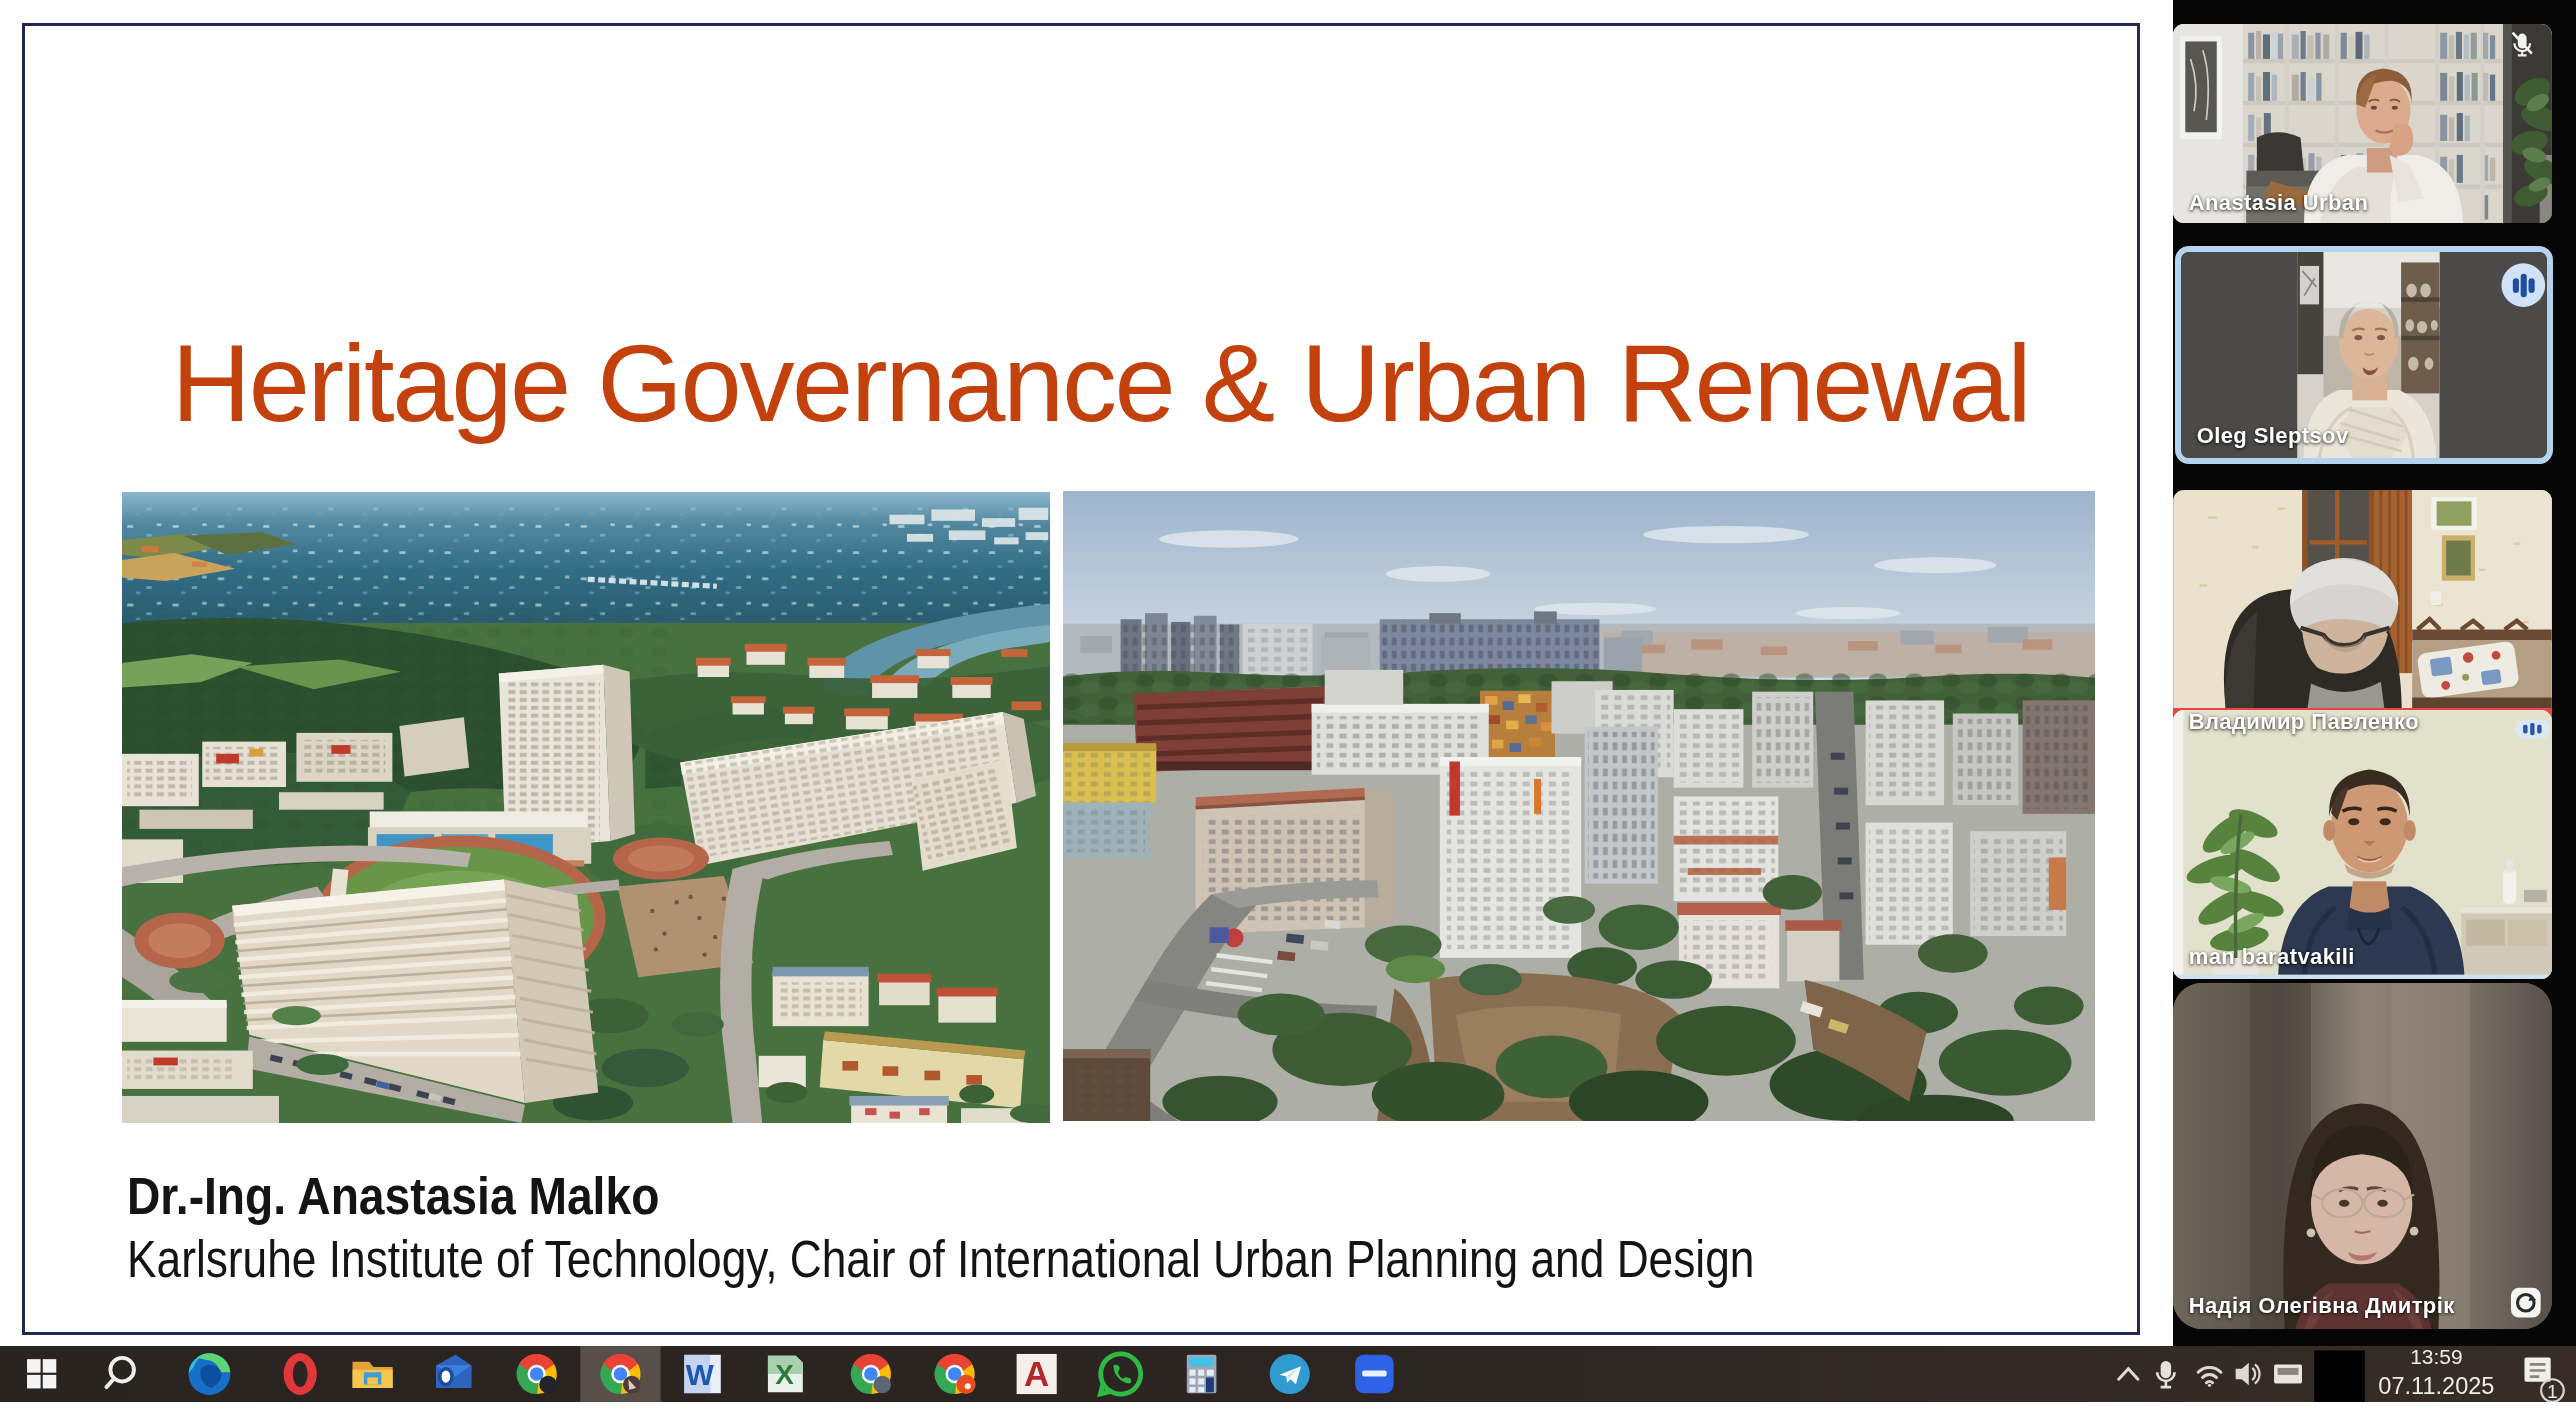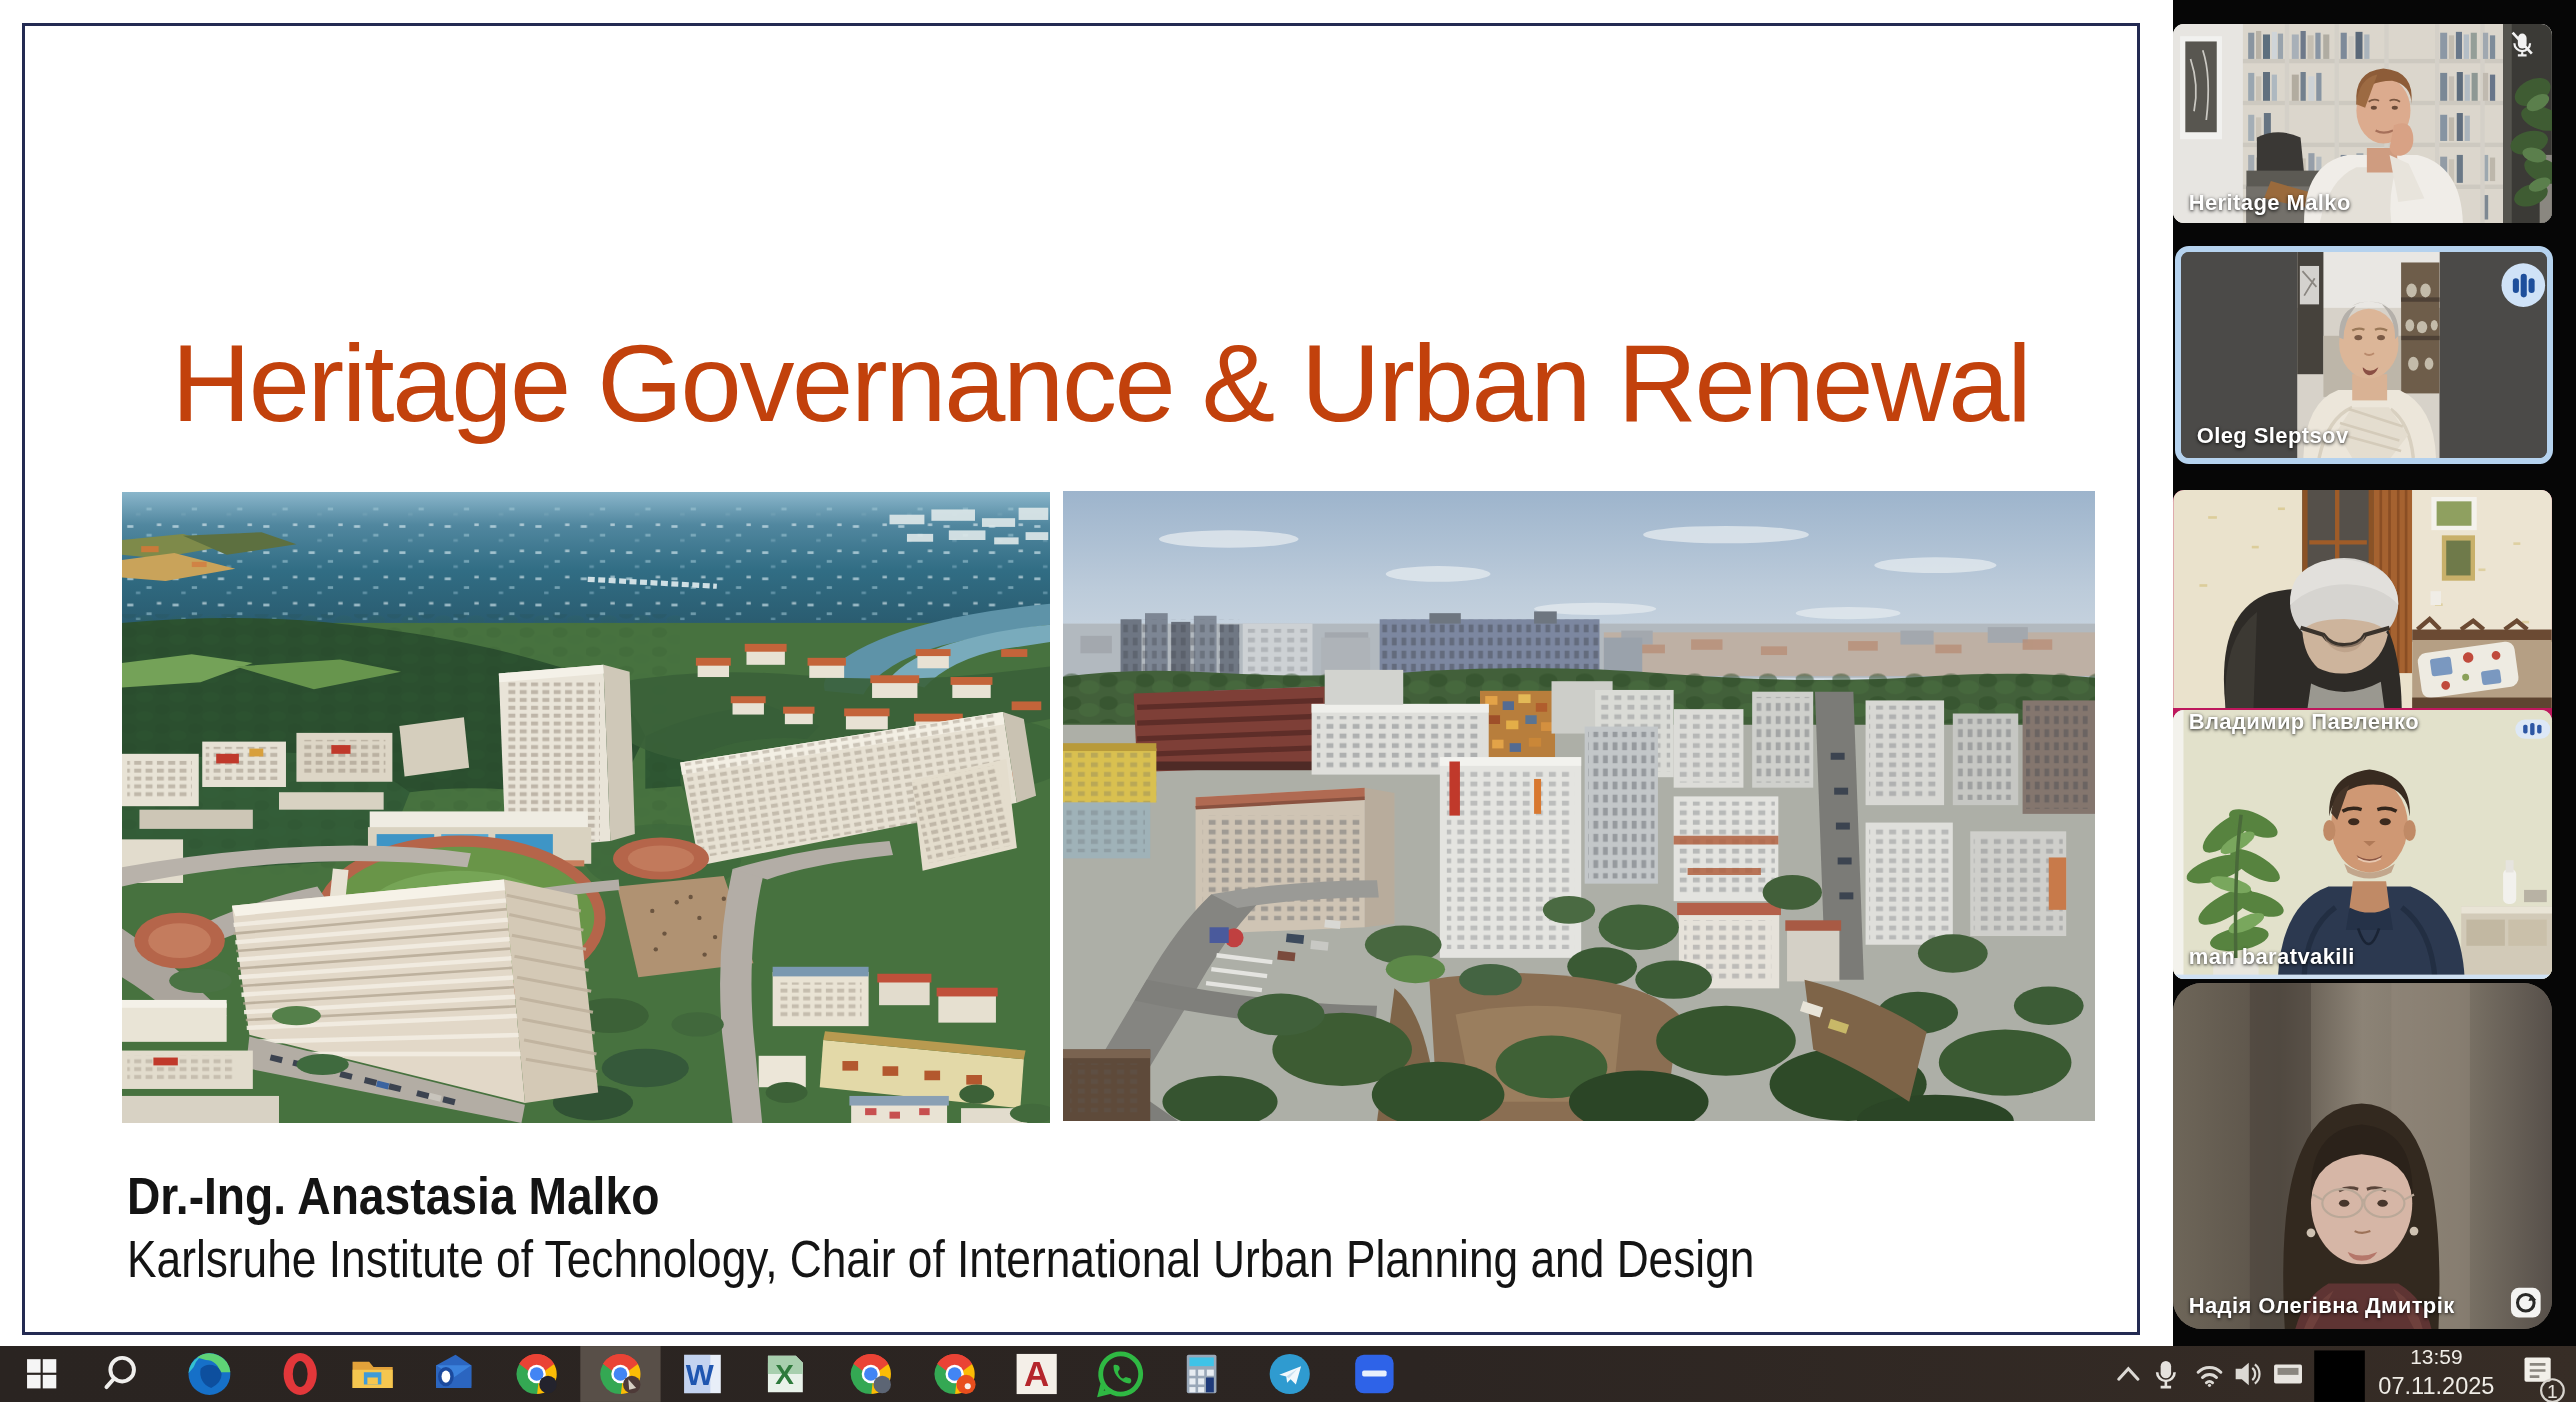--- a/index.html
+++ b/index.html
@@ -605,21 +605,21 @@
     <path d="M232,122 Q241,127 252,122" stroke="#a6705a" stroke-width="2.5" fill="none"></path>
     <path d="M253,116 Q272,108 275,128 Q277,147 261,151 Q250,152 248,142 Z" fill="#d8a285"></path>
     <path d="M248,150 L270,160 L288,200 L258,204 Z" fill="#e8e4dc"></path>
 
     <g transform="translate(400,24)">
       <rect x="-5" y="-13" width="10" height="17" rx="5" fill="#f2f2f2"></rect>
       <path d="M-9,-2 A9,9 0 0 0 9,-2 M0,7 L0,12 M-5,12 L5,12" stroke="#f2f2f2" stroke-width="2.5" fill="none"></path>
       <path d="M-11,-14 L11,10" stroke="#f2f2f2" stroke-width="3"></path>
     </g>
   </svg>
-  <div class="nlab" style="bottom:7px;">Heritage Malko</div>
+  <div class="nlab" style="bottom:7px;">Anastasia Urban</div>
 </div>
 <div class="tile" id="t2" style="left:2175px;top:246px;width:378px;height:218px;background:#4b4a48;border:6.1px solid #b5d2ee;border-radius:14px;">
   <svg width="366" height="206" viewBox="0 0 419 236">
     <rect width="419" height="236" fill="#4b4a48"></rect>
     <rect x="133" y="0" width="163" height="236" fill="#d7d2c9"></rect>
     <rect x="133" y="0" width="163" height="64" fill="#e9e7e3"></rect>
     <rect x="133" y="0" width="30" height="140" fill="#46423c"></rect>
     <rect x="136" y="16" width="22" height="44" fill="#d4d2ce"></rect>
     <path d="M139,22 L155,40 M141,50 L153,30" stroke="#8a8680" stroke-width="2"></path>
     <rect x="252" y="12" width="44" height="150" fill="#6e5d4a"></rect>
@@ -653,21 +653,21 @@
 
     <g transform="translate(392,38)">
       <circle r="25" fill="#cfe2f7"></circle>
       <rect x="-12" y="-8" width="7" height="17" rx="3.5" fill="#1e4f9c"></rect>
       <rect x="-3" y="-13" width="7" height="27" rx="3.5" fill="#1e4f9c"></rect>
       <rect x="6" y="-8" width="7" height="17" rx="3.5" fill="#1e4f9c"></rect>
     </g>
   </svg>
   <div class="nlab" style="bottom:8.7px;">Oleg Sleptsov</div>
 </div>
-<div class="tile" id="t3" style="top:490px;height:254px;background:#be185d;">
+<div class="tile" id="t3" style="top:490px;height:254px;background:#ef4444;">
   <svg width="379" height="218" viewBox="0 0 434 250">
     <rect width="434" height="250" fill="#eae2cc"></rect>
     <g fill="#d9c88e" opacity="0.8">
       <rect x="40" y="30" width="10" height="3"></rect>
         <rect x="90" y="64" width="8" height="3"></rect>
         <rect x="30" y="108" width="9" height="3"></rect>
       <rect x="120" y="20" width="8" height="3"></rect>
         <rect x="70" y="150" width="10" height="3"></rect>
         <rect x="330" y="60" width="8" height="3"></rect>
       <rect x="380" y="120" width="9" height="3"></rect>

